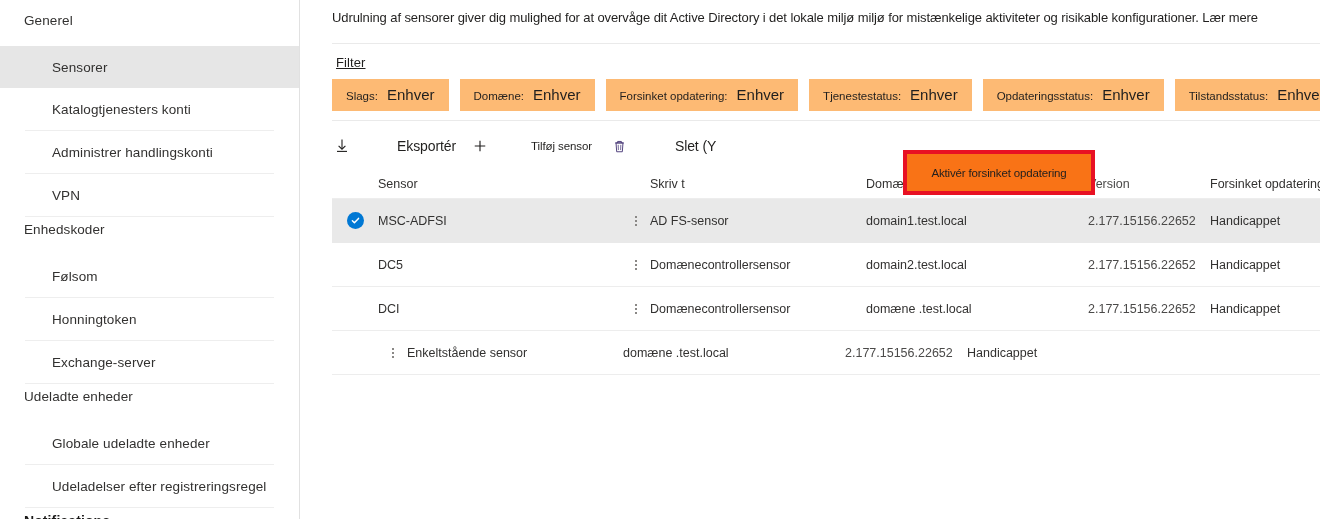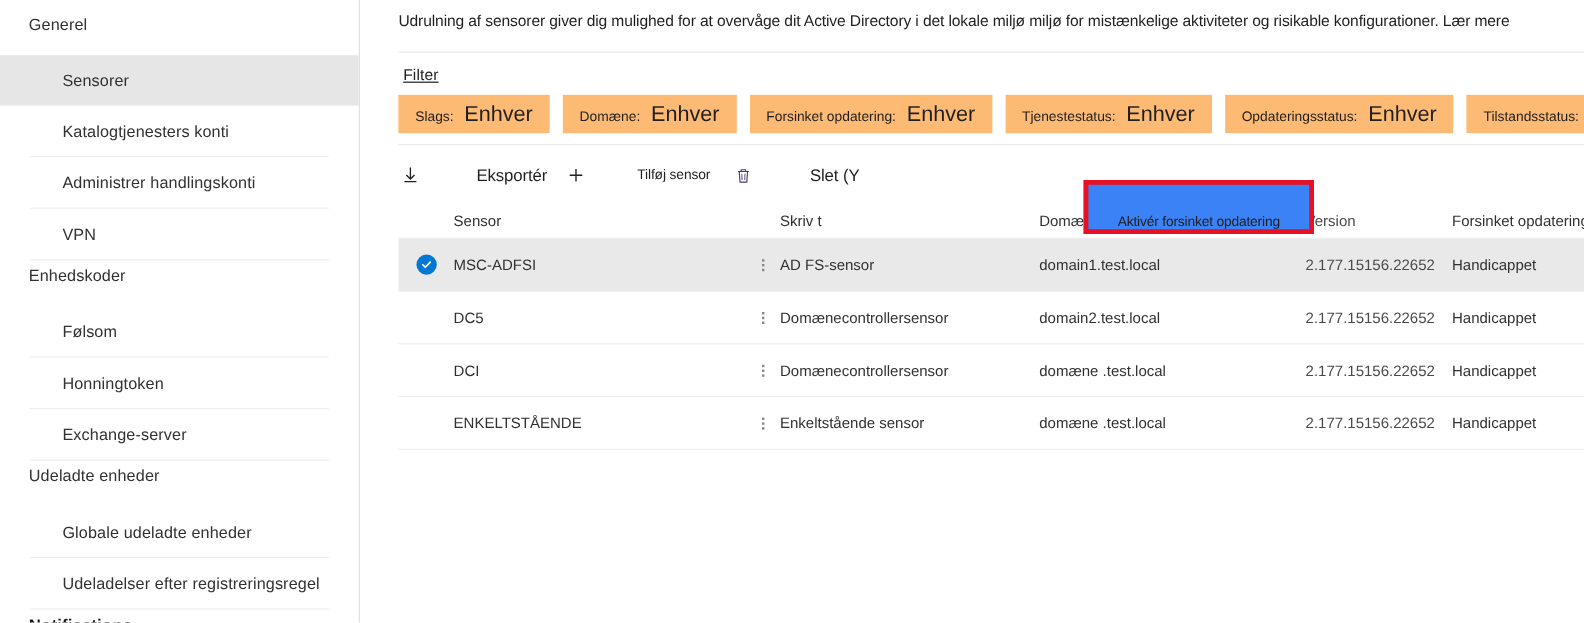--- a/index.html
+++ b/index.html
@@ -121,21 +121,21 @@
     cursor: pointer;
     position: relative;
     white-space: nowrap;
   }
   .filter-pill .fp-key {
     font-size: 11.5px;
     color: #201f1e;
     line-height: 32px;
   }
   .filter-pill .fp-val {
-    font-size: 18px;
+    font-size: 15px;
     color: #201f1e;
     margin-left: 9px;
     line-height: 32px;
   }
   .filter-pill.has-caret .caret {
     position: absolute;
     right: 4px;
     top: 9px;
     width: 11px;
     height: 11px;
@@ -183,24 +183,24 @@
   #cmd-gap2 { width: 18px; }
 
   
   #red-box {
     position: absolute;
     left: 603px;
     top: 150px;
     width: 192px;
     height: 45px;
     border: 4px solid #e81123;
-    background: #3b82f6;
+    background: #f97316;
     z-index: 5;
     display: flex;
-    align-items: flex-end;
+    align-items: center;
     justify-content: center;
   }
   #red-box .rb-label {
     font-size: 11.5px;
     color: #201f1e;
     letter-spacing: -0.15px;
     white-space: nowrap;
   }
 
   
@@ -485,21 +485,20 @@
             </span>
         </div>
         <div class="c-type">Domænecontrollersensor</div>
         <div class="c-domain">domæne .test.local</div>
         <div class="c-ver">2.177.15156.22652</div>
         <div class="c-upd">Handicappet</div>
       </div>
 
       <div class="t-row t-body-row">
         <div class="c-check"></div>
-        <div class="c-name">ENKELTSTÅENDE</div>
         <div class="c-dots">
           <span class="dots-v">
               <i></i>
               <i></i>
               <i></i>
             </span>
         </div>
         <div class="c-type">Enkeltstående sensor</div>
         <div class="c-domain">domæne .test.local</div>
         <div class="c-ver">2.177.15156.22652</div>

